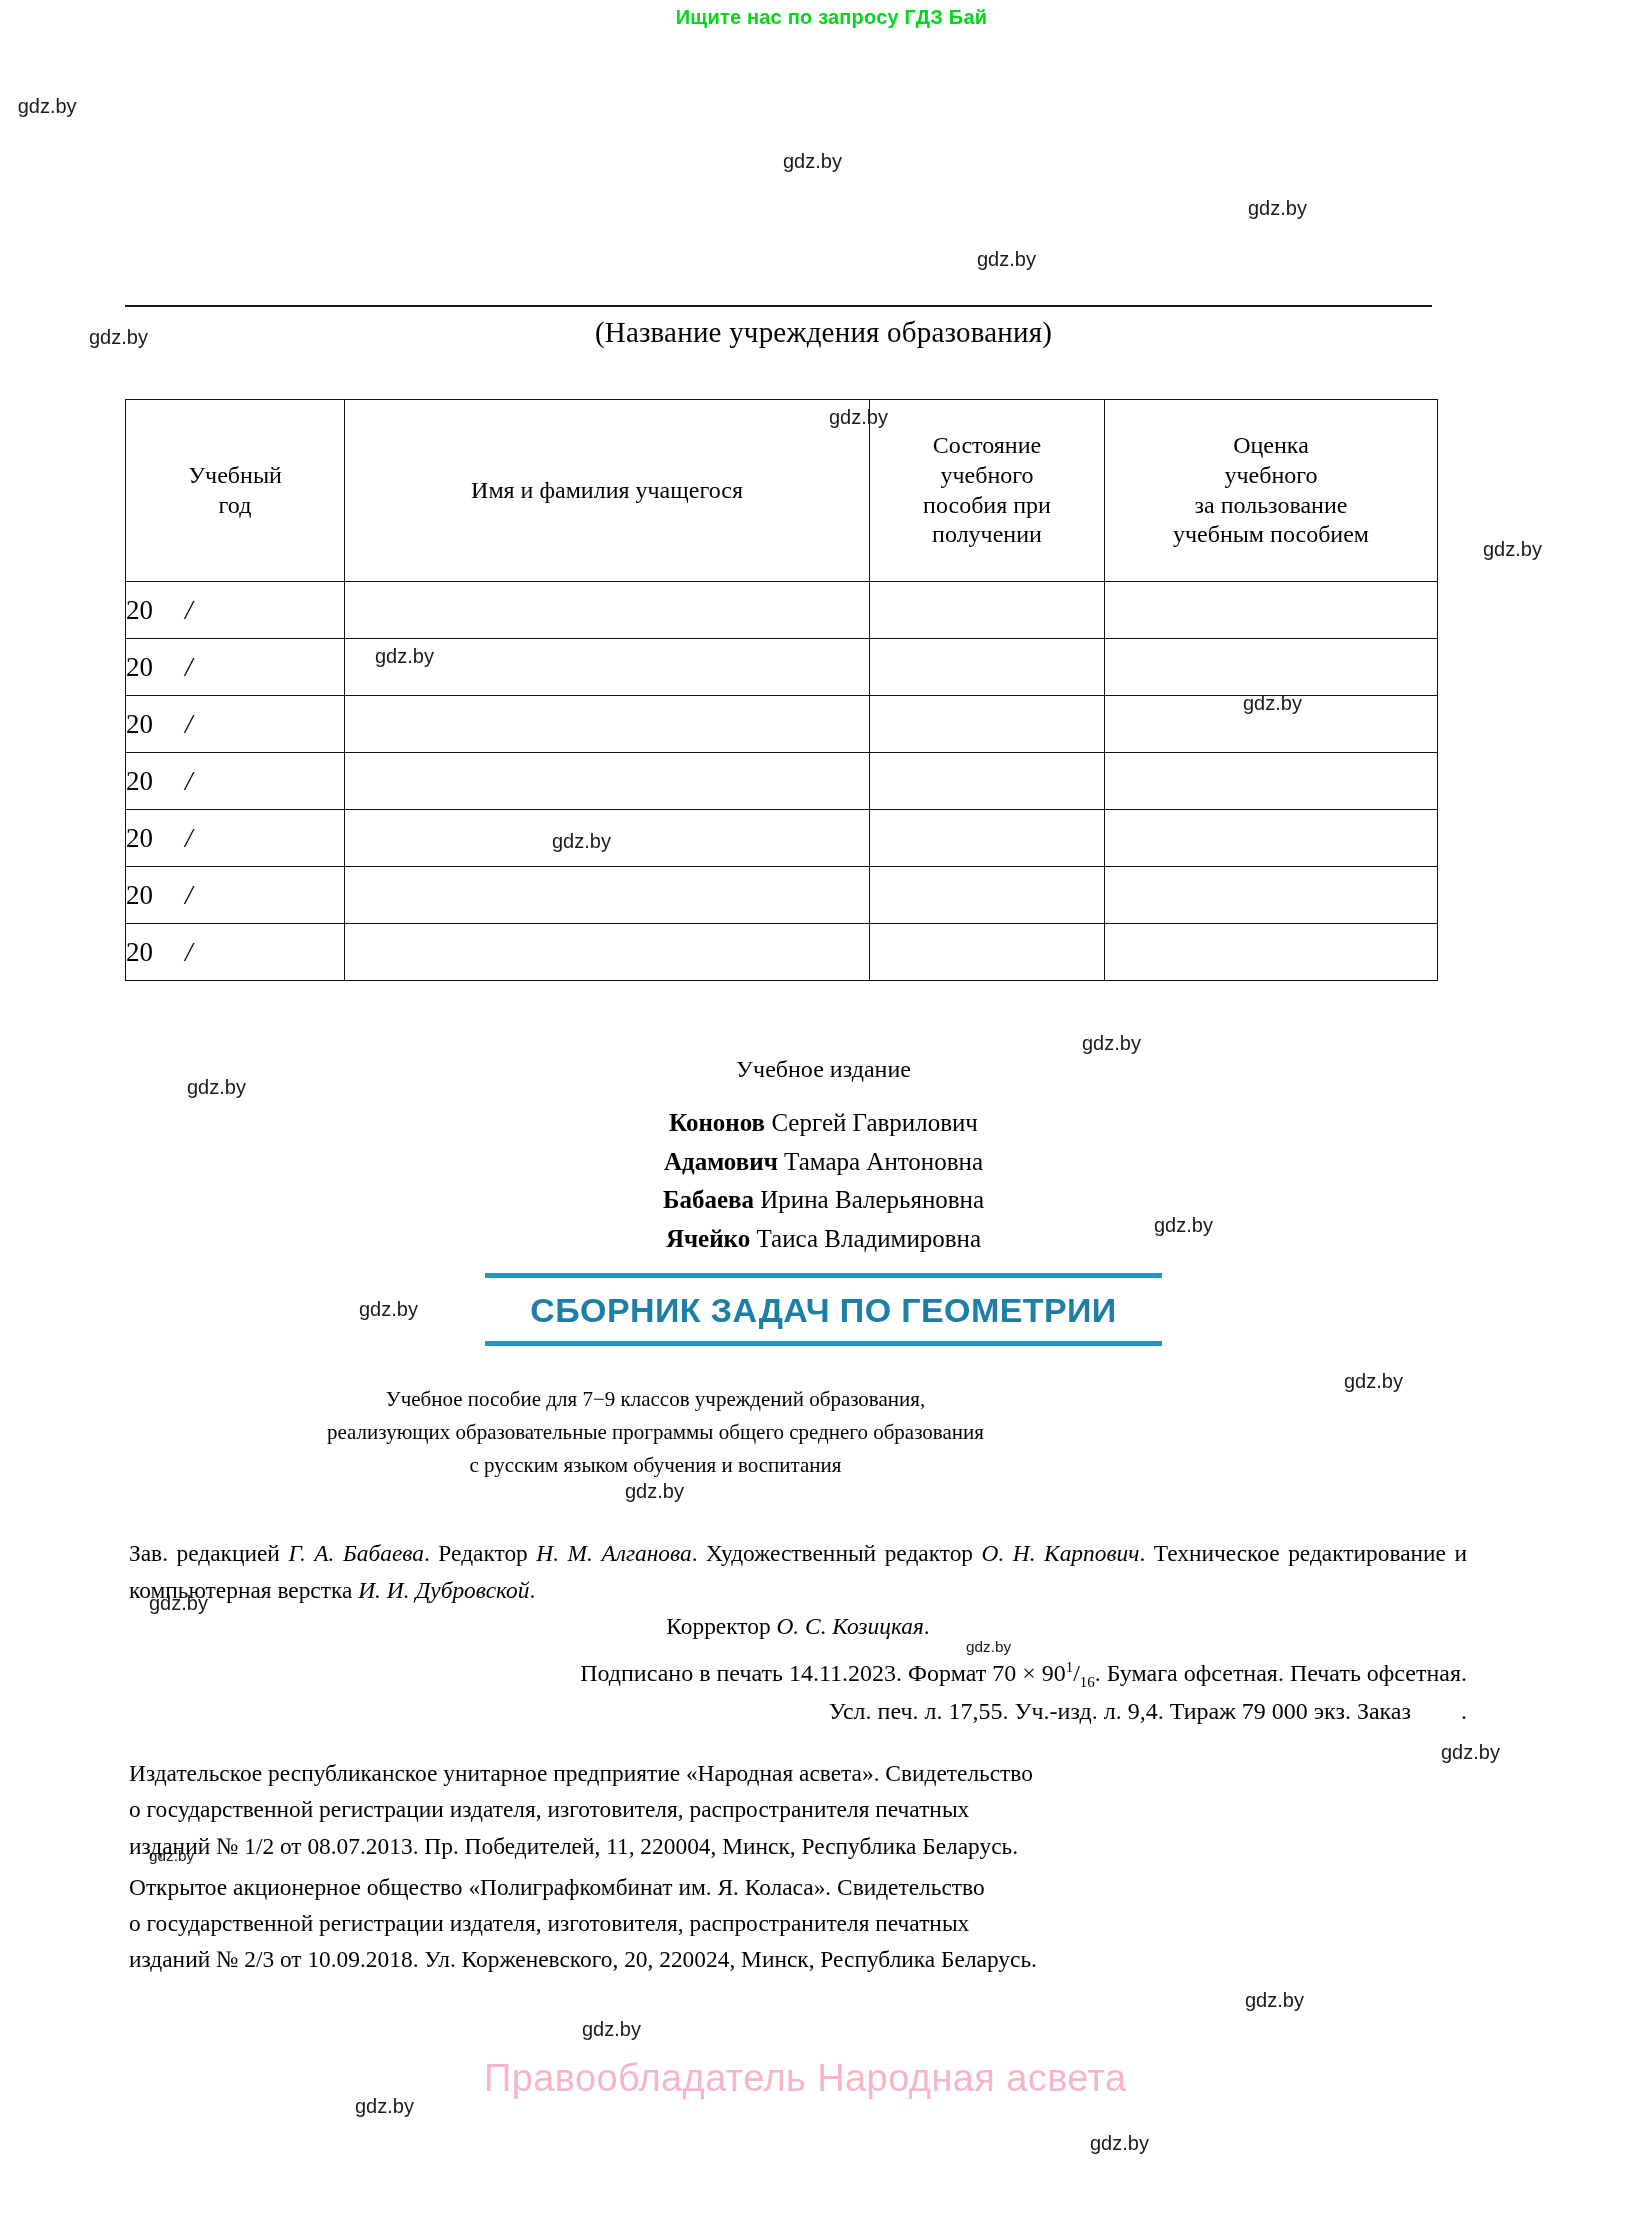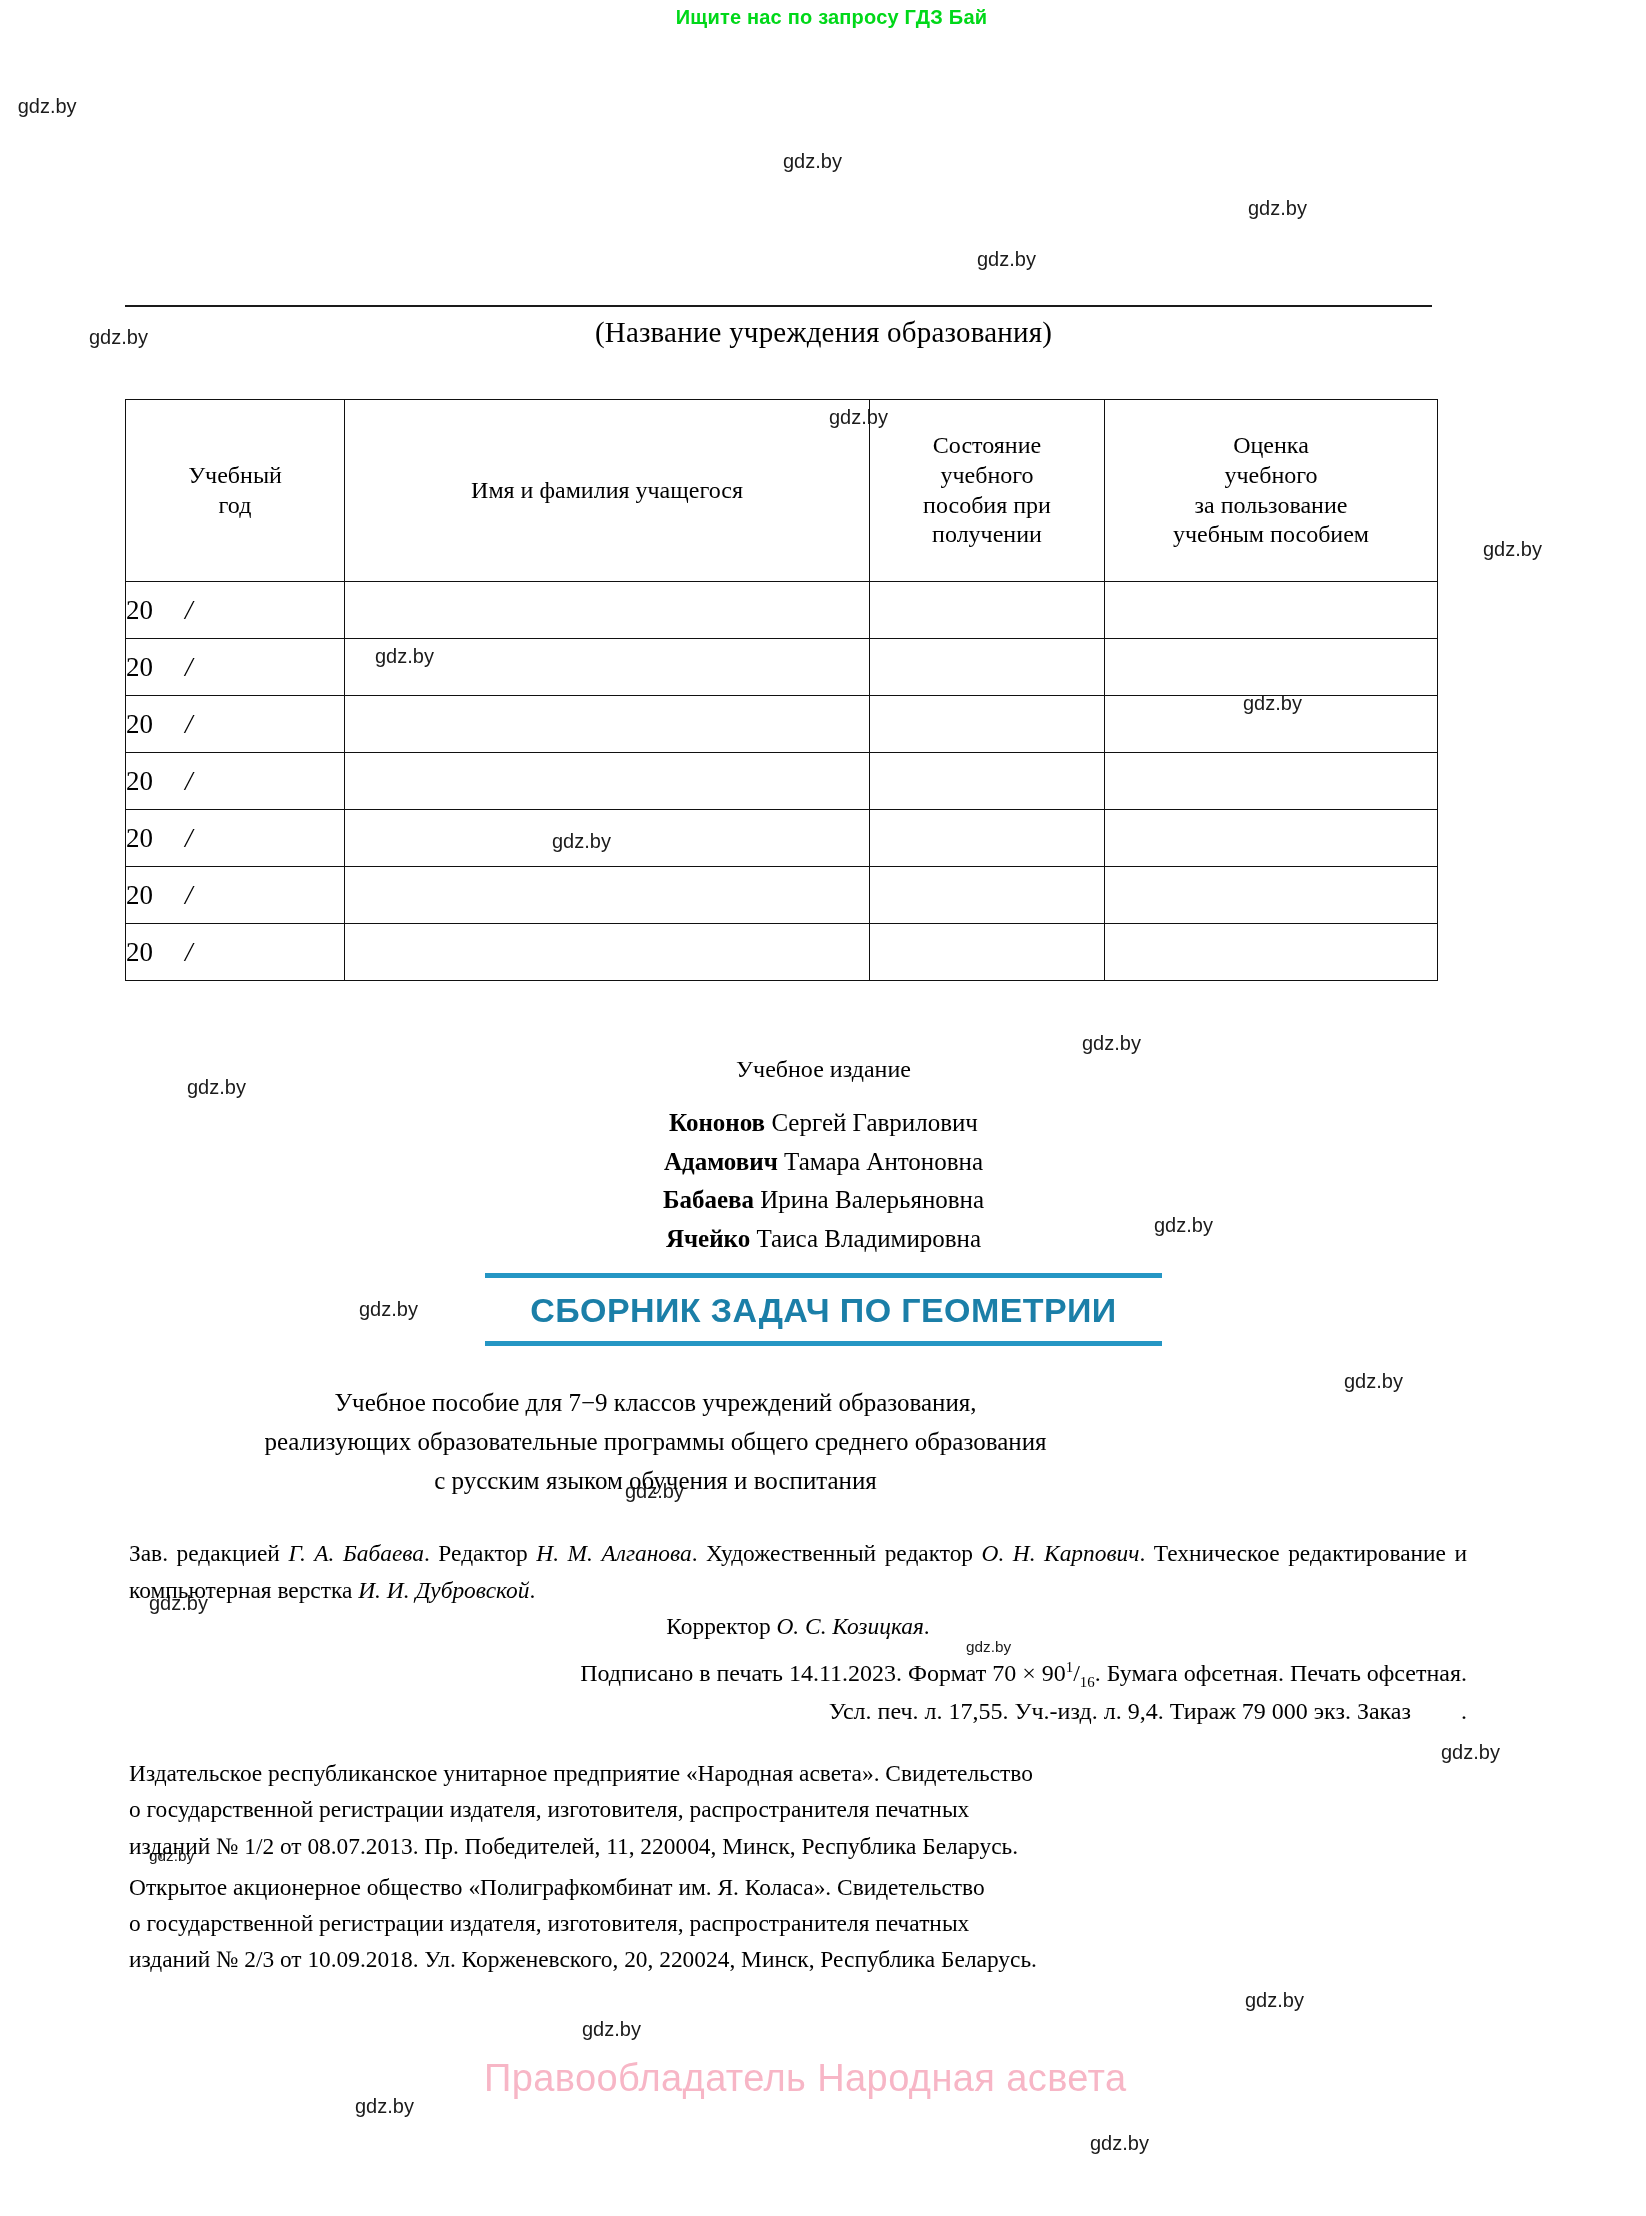--- a/index.html
+++ b/index.html
@@ -152,21 +152,21 @@
     letter-spacing: 0.4px;
     padding: 13px 0 11.3px 0;
   }
 
   .subtitle {
     position: absolute;
     left: 0;
     top: 1383px;
     width: 1311px;
     text-align: center;
-    font-size: 25px;
+    font-size: 21px;
     line-height: 1.56;
   }
 
   .staff-block {
     position: absolute;
     left: 129px;
     top: 1535px;
     width: 1338px;
     font-size: 23.4px;
     line-height: 1.57;

